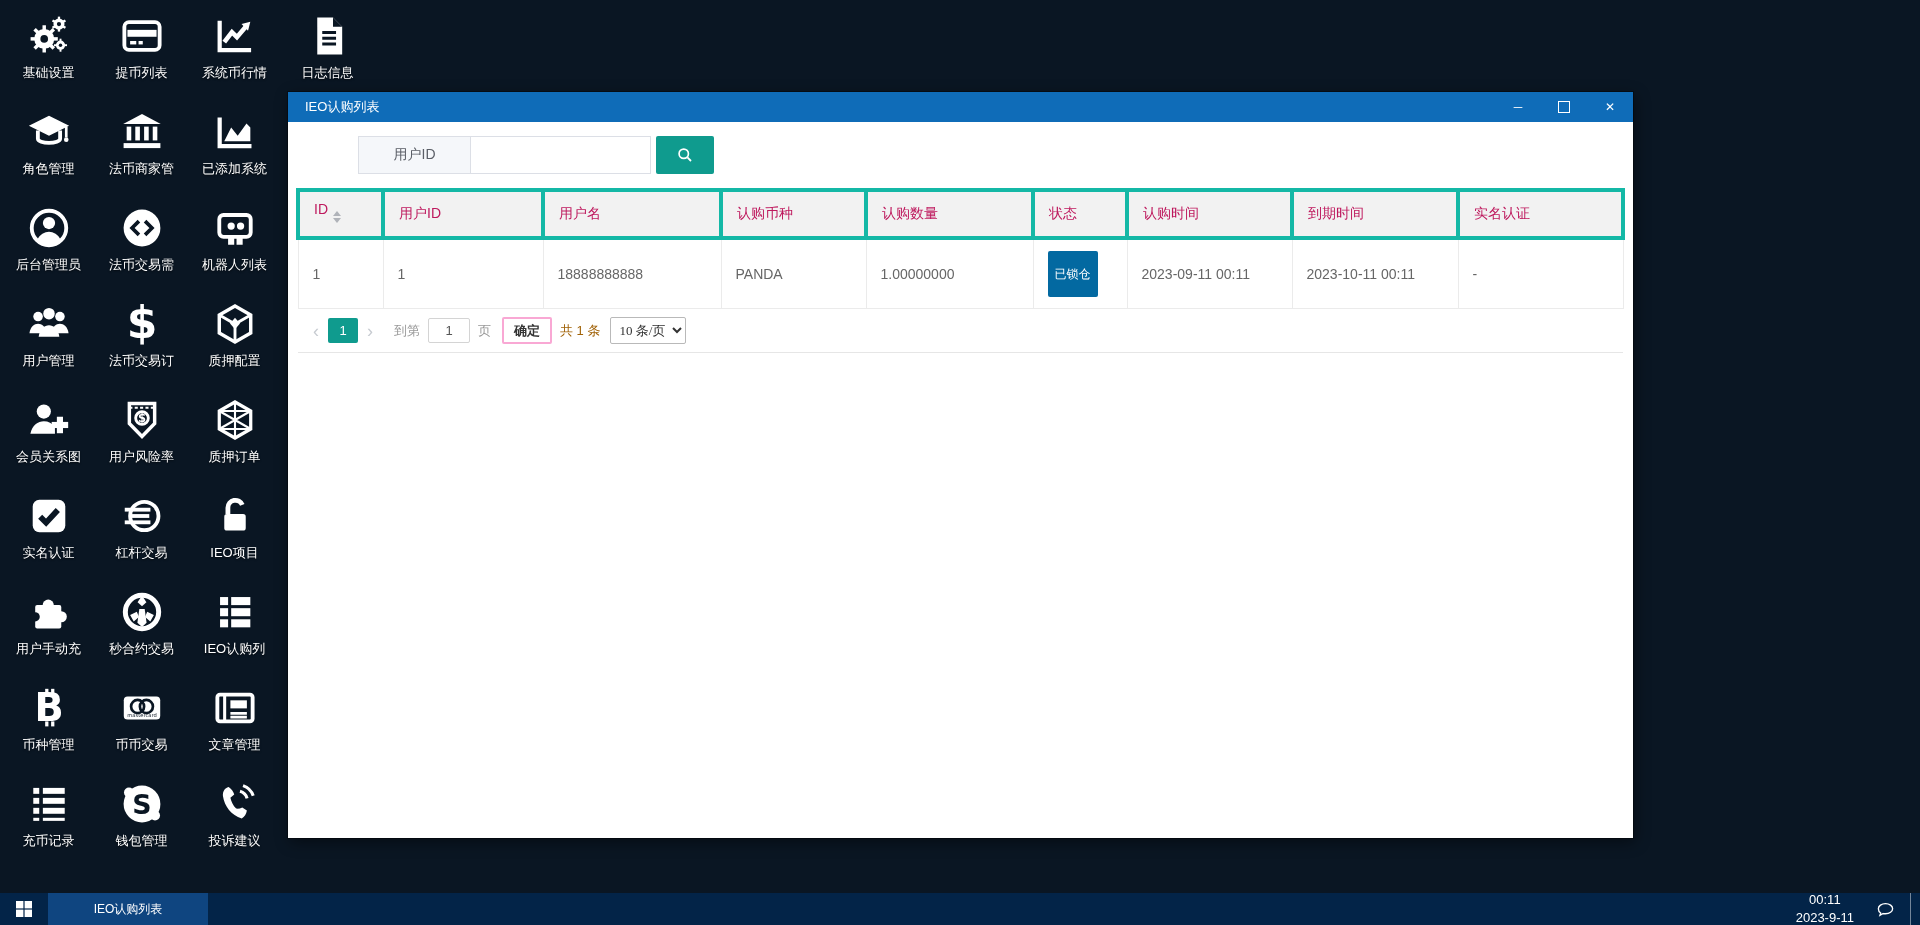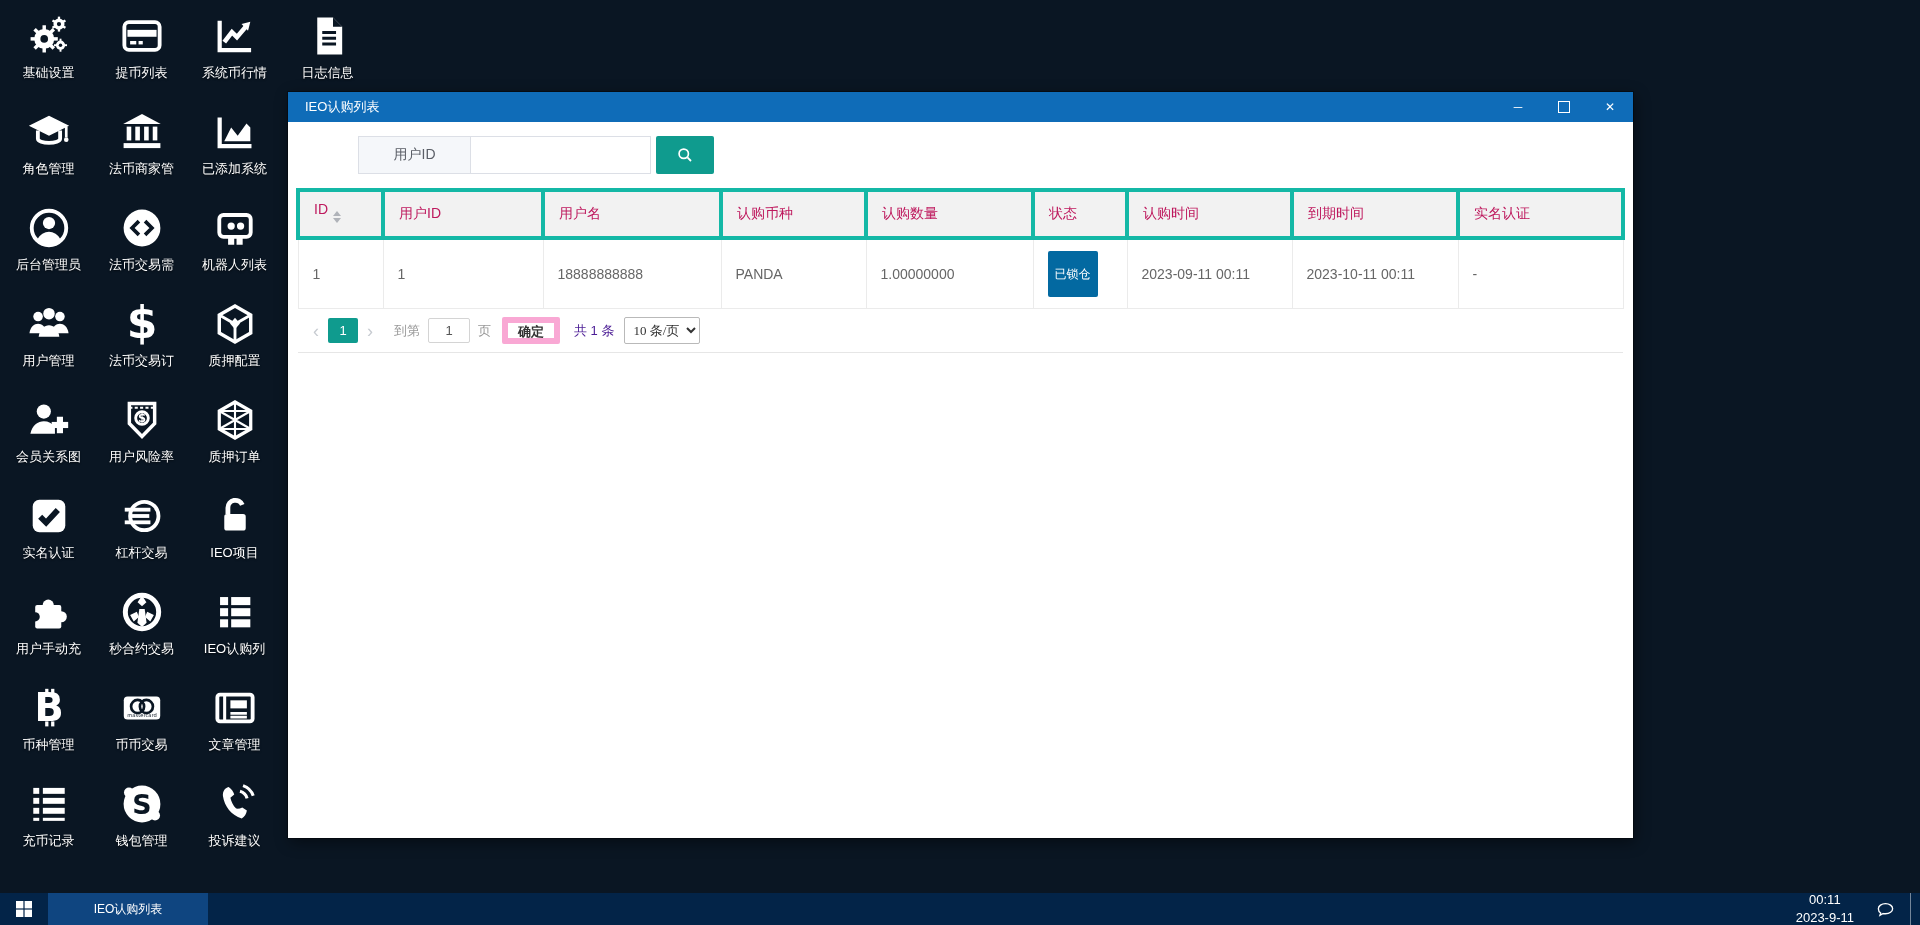--- a/index.html
+++ b/index.html
@@ -78,24 +78,24 @@
     min-width:30px;height:25px;background:#0f9b8e;color:#fff;border-radius:2px;
     display:flex;align-items:center;justify-content:center;font-size:13px;
   }
   .pg-goto-label{margin-left:12px;color:#999;}
   .goto-input{
     width:42px;height:25px;border:1px solid #d4d4d4;border-radius:2px;margin:0 8px;
     text-align:center;font-size:13px;color:#555;outline:none;box-sizing:border-box;
   }
   .pg-unit{color:#999;}
   .confirm-btn{
-    height:27px;margin-left:11px;padding:0 10px;background:#fff;border:6px solid #f9a8d4;
+    height:27px;margin-left:11px;padding:0 10px;background:#fff;border:2px solid #f9a8d4;
     border-radius:2px;font-size:13px;font-weight:bold;color:#333;cursor:pointer;
   }
-  .pg-total{margin:0 10px 0 14px;color:#4c1d95;}
+  .pg-total{margin:0 10px 0 8px;color:#a16207;}
   .size-select{
     height:27px;border:1px solid #b9b9b9;border-radius:2px;font-size:13px;color:#333;
     padding:0 4px;background:#fff;outline:none;
     font-family:Liberation Serif, serif;
   }
   
   .taskbar{
     position:absolute;left:0;bottom:0;width:1920px;height:32px;background:#032448;
     display:flex;align-items:center;color:#fff;
   }

